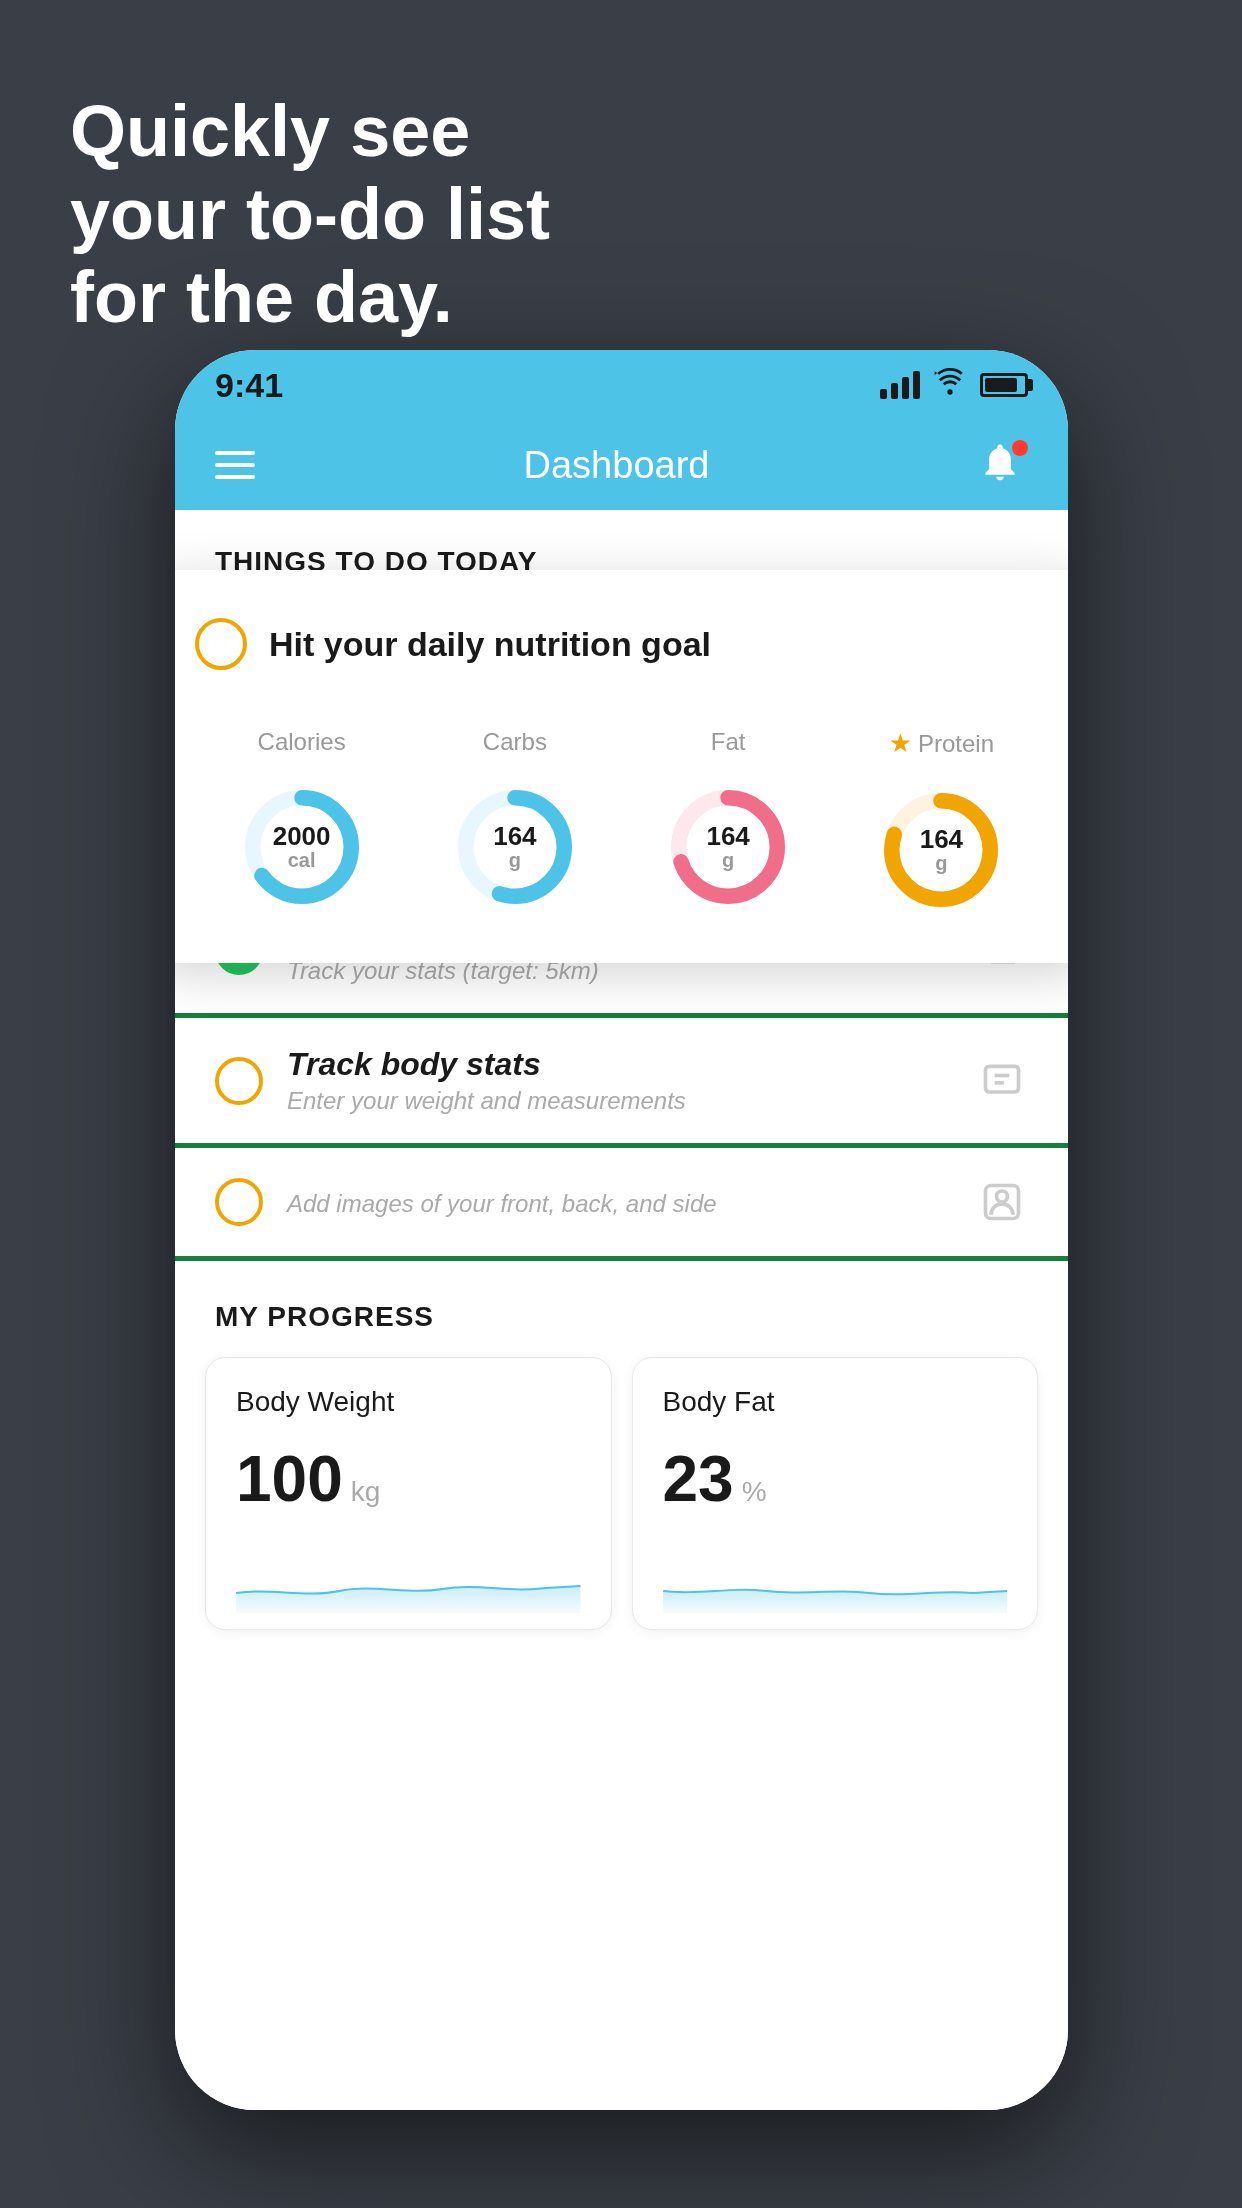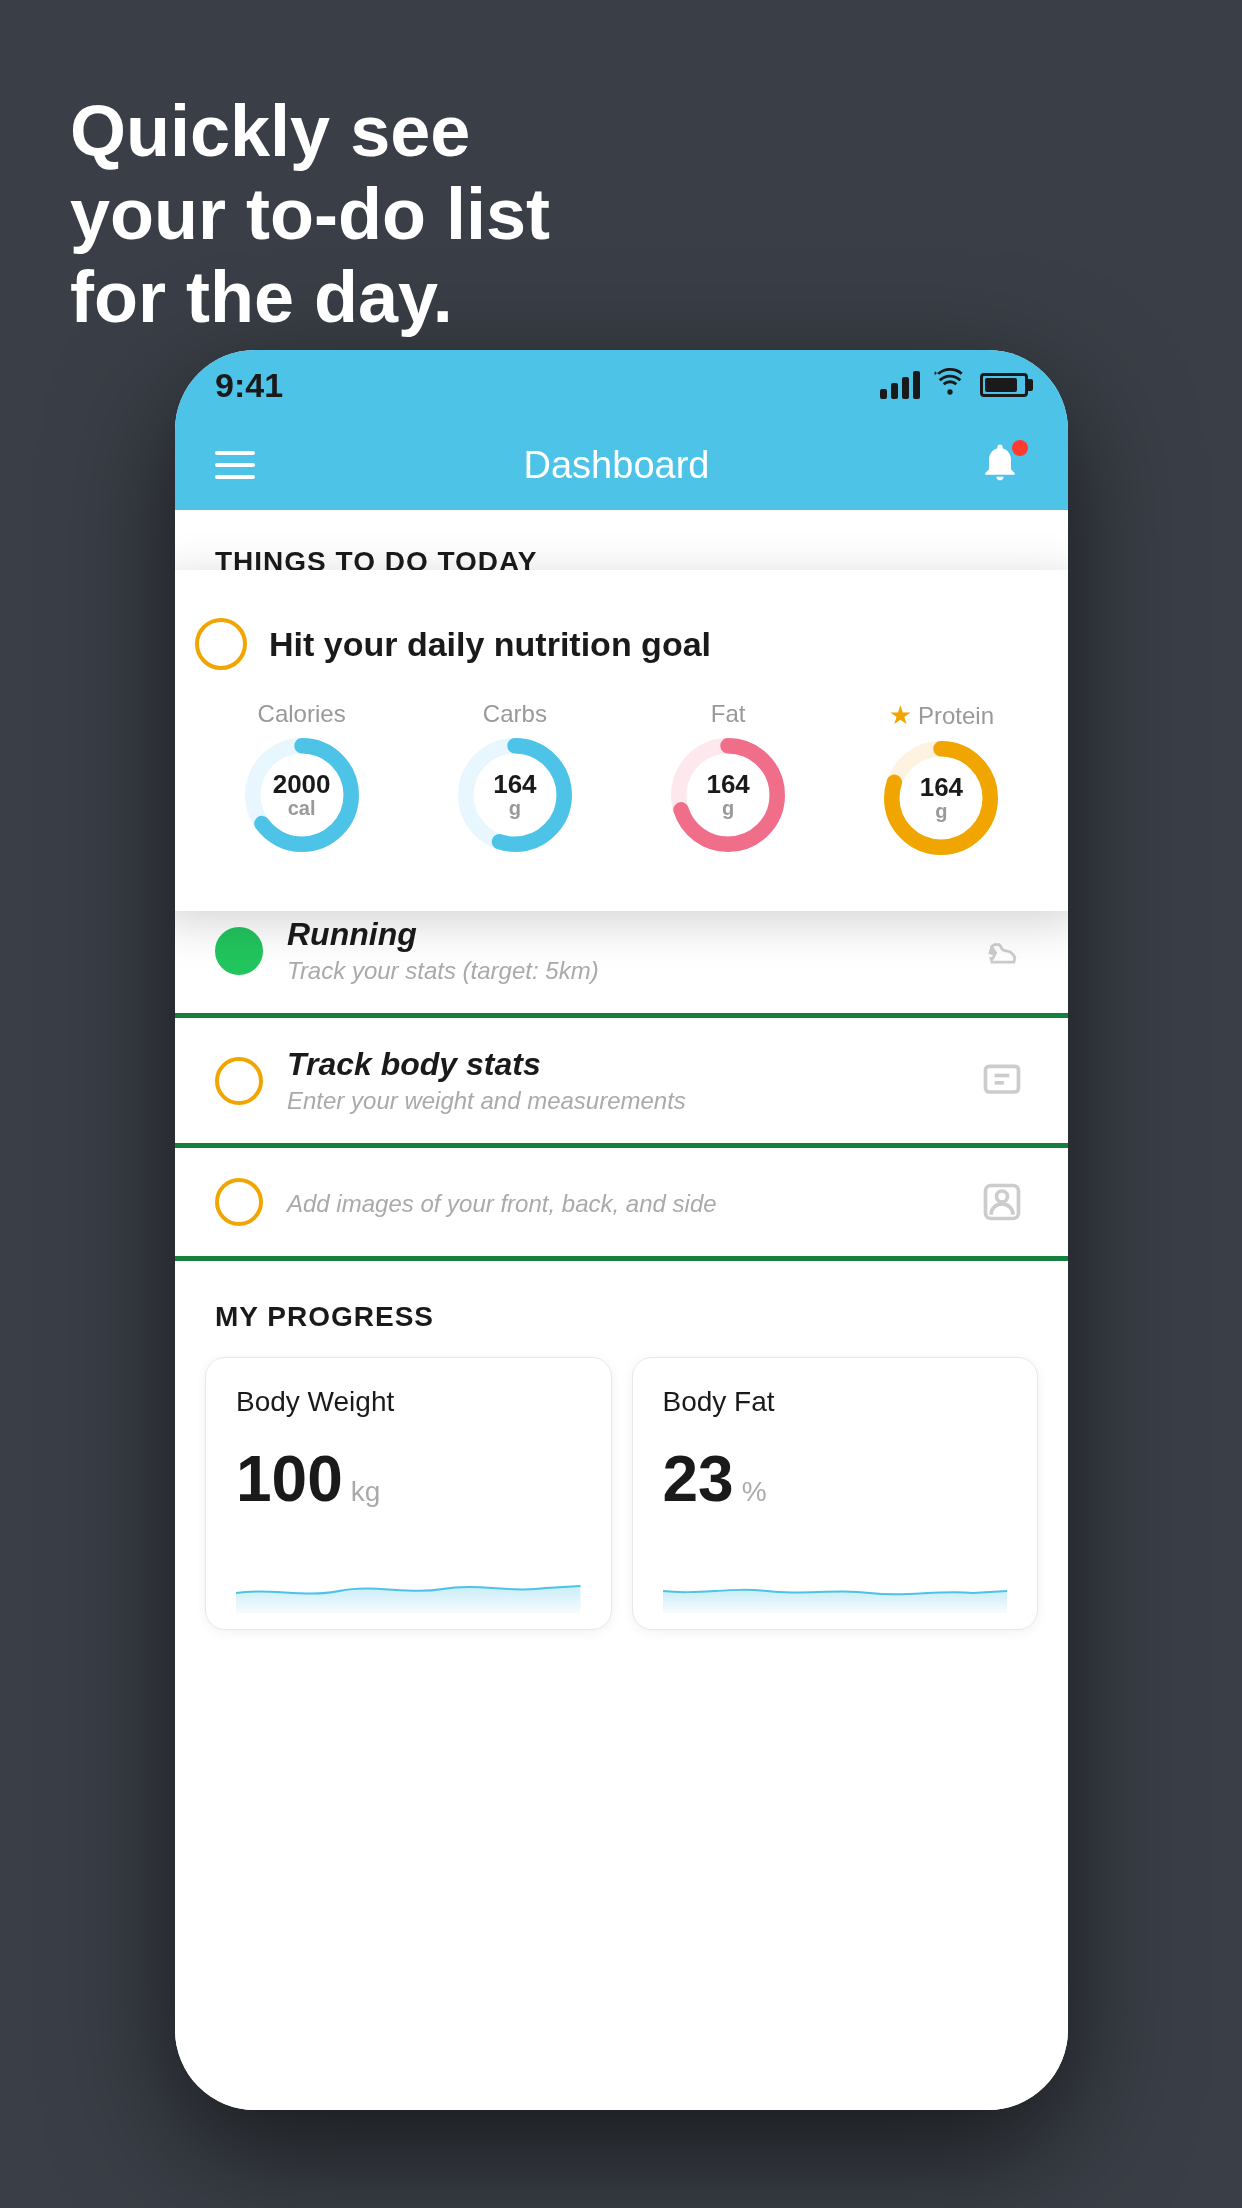--- a/index.html
+++ b/index.html
@@ -213,21 +213,22 @@
 
     .nutrition-circles {
       display: flex;
       justify-content: space-around;
     }
 
     .nutrition-item {
       display: flex;
       flex-direction: column;
       align-items: center;
-      gap: 2px;
+      gap: 26px;
+      margin-top: 28px;
     }
 
     .nutrition-label {
       font-size: 24px;
       color: #999;
     }
 
     .star-label {
       display: flex;
       align-items: center;

